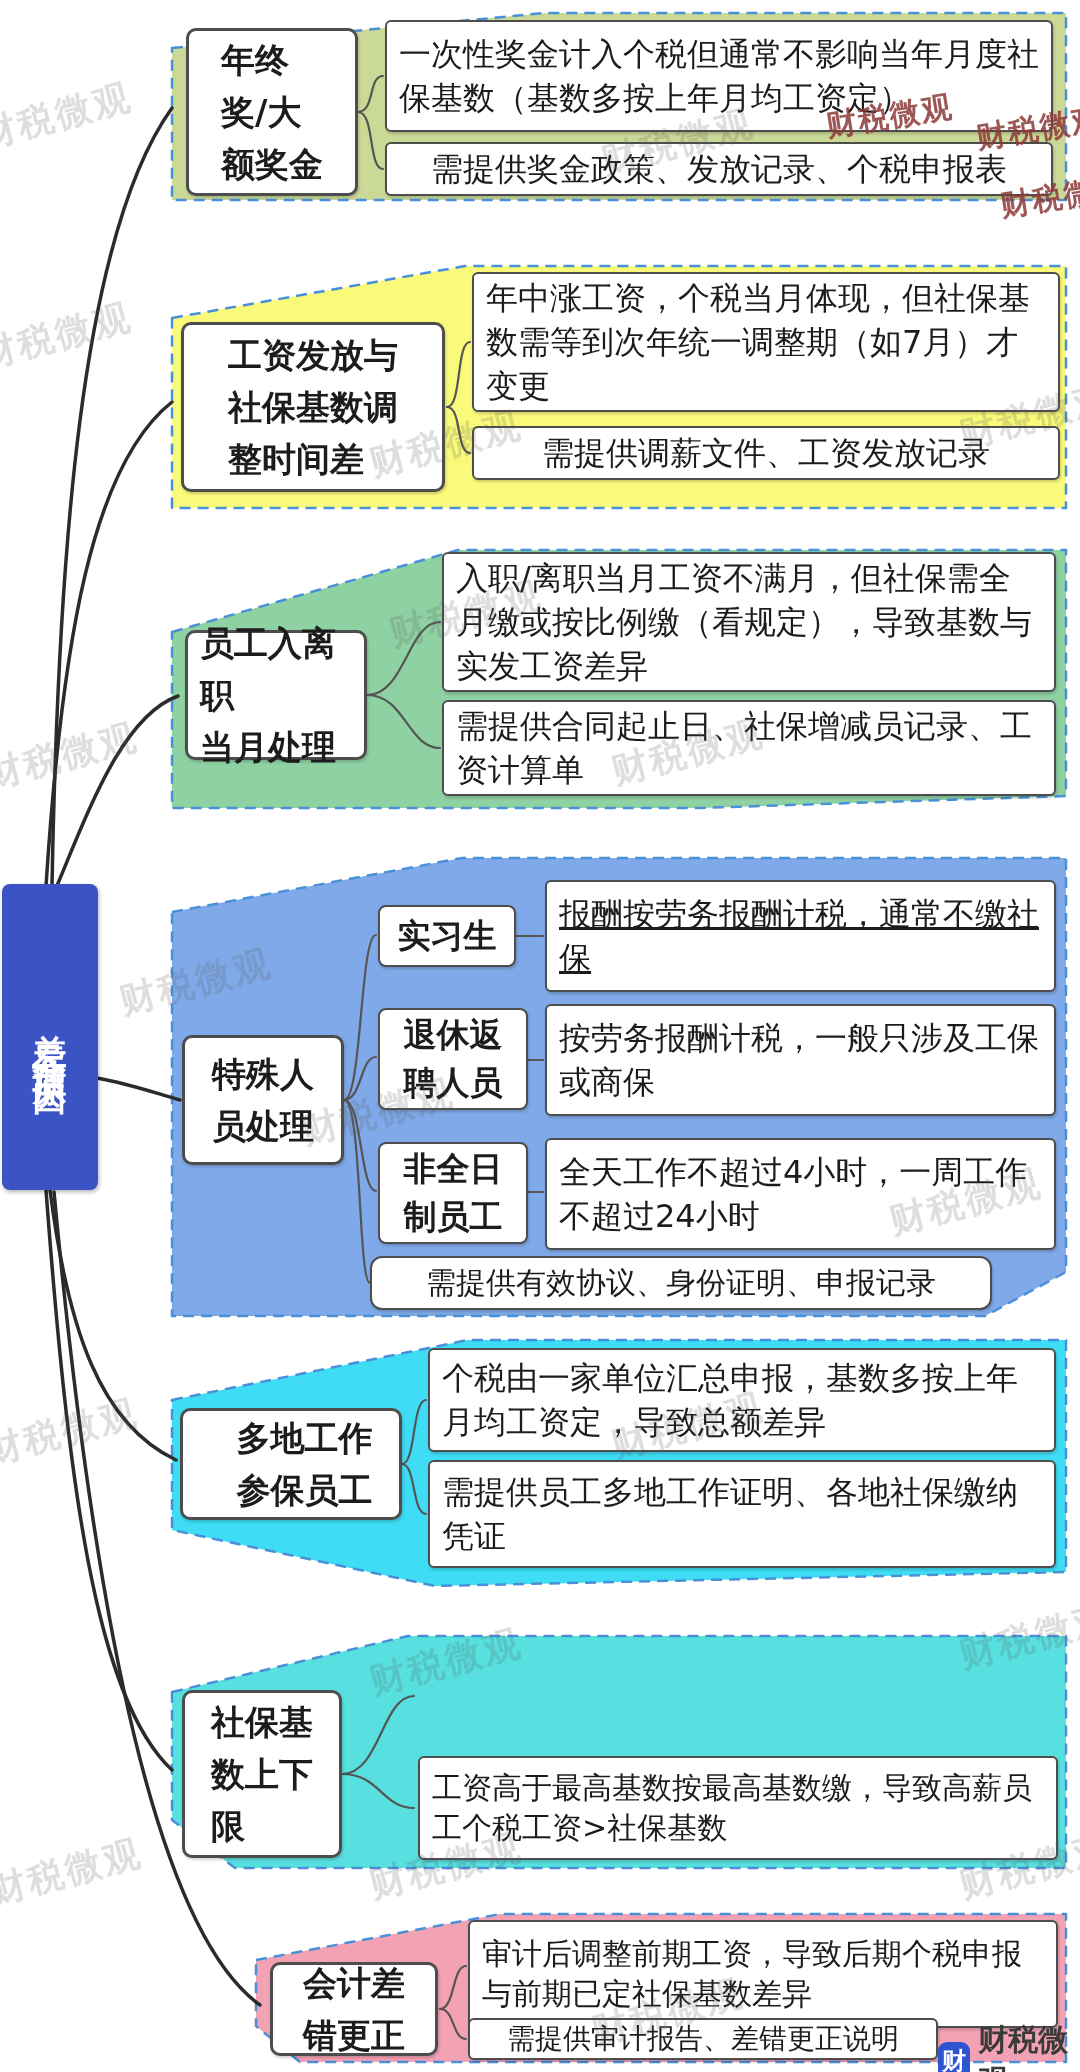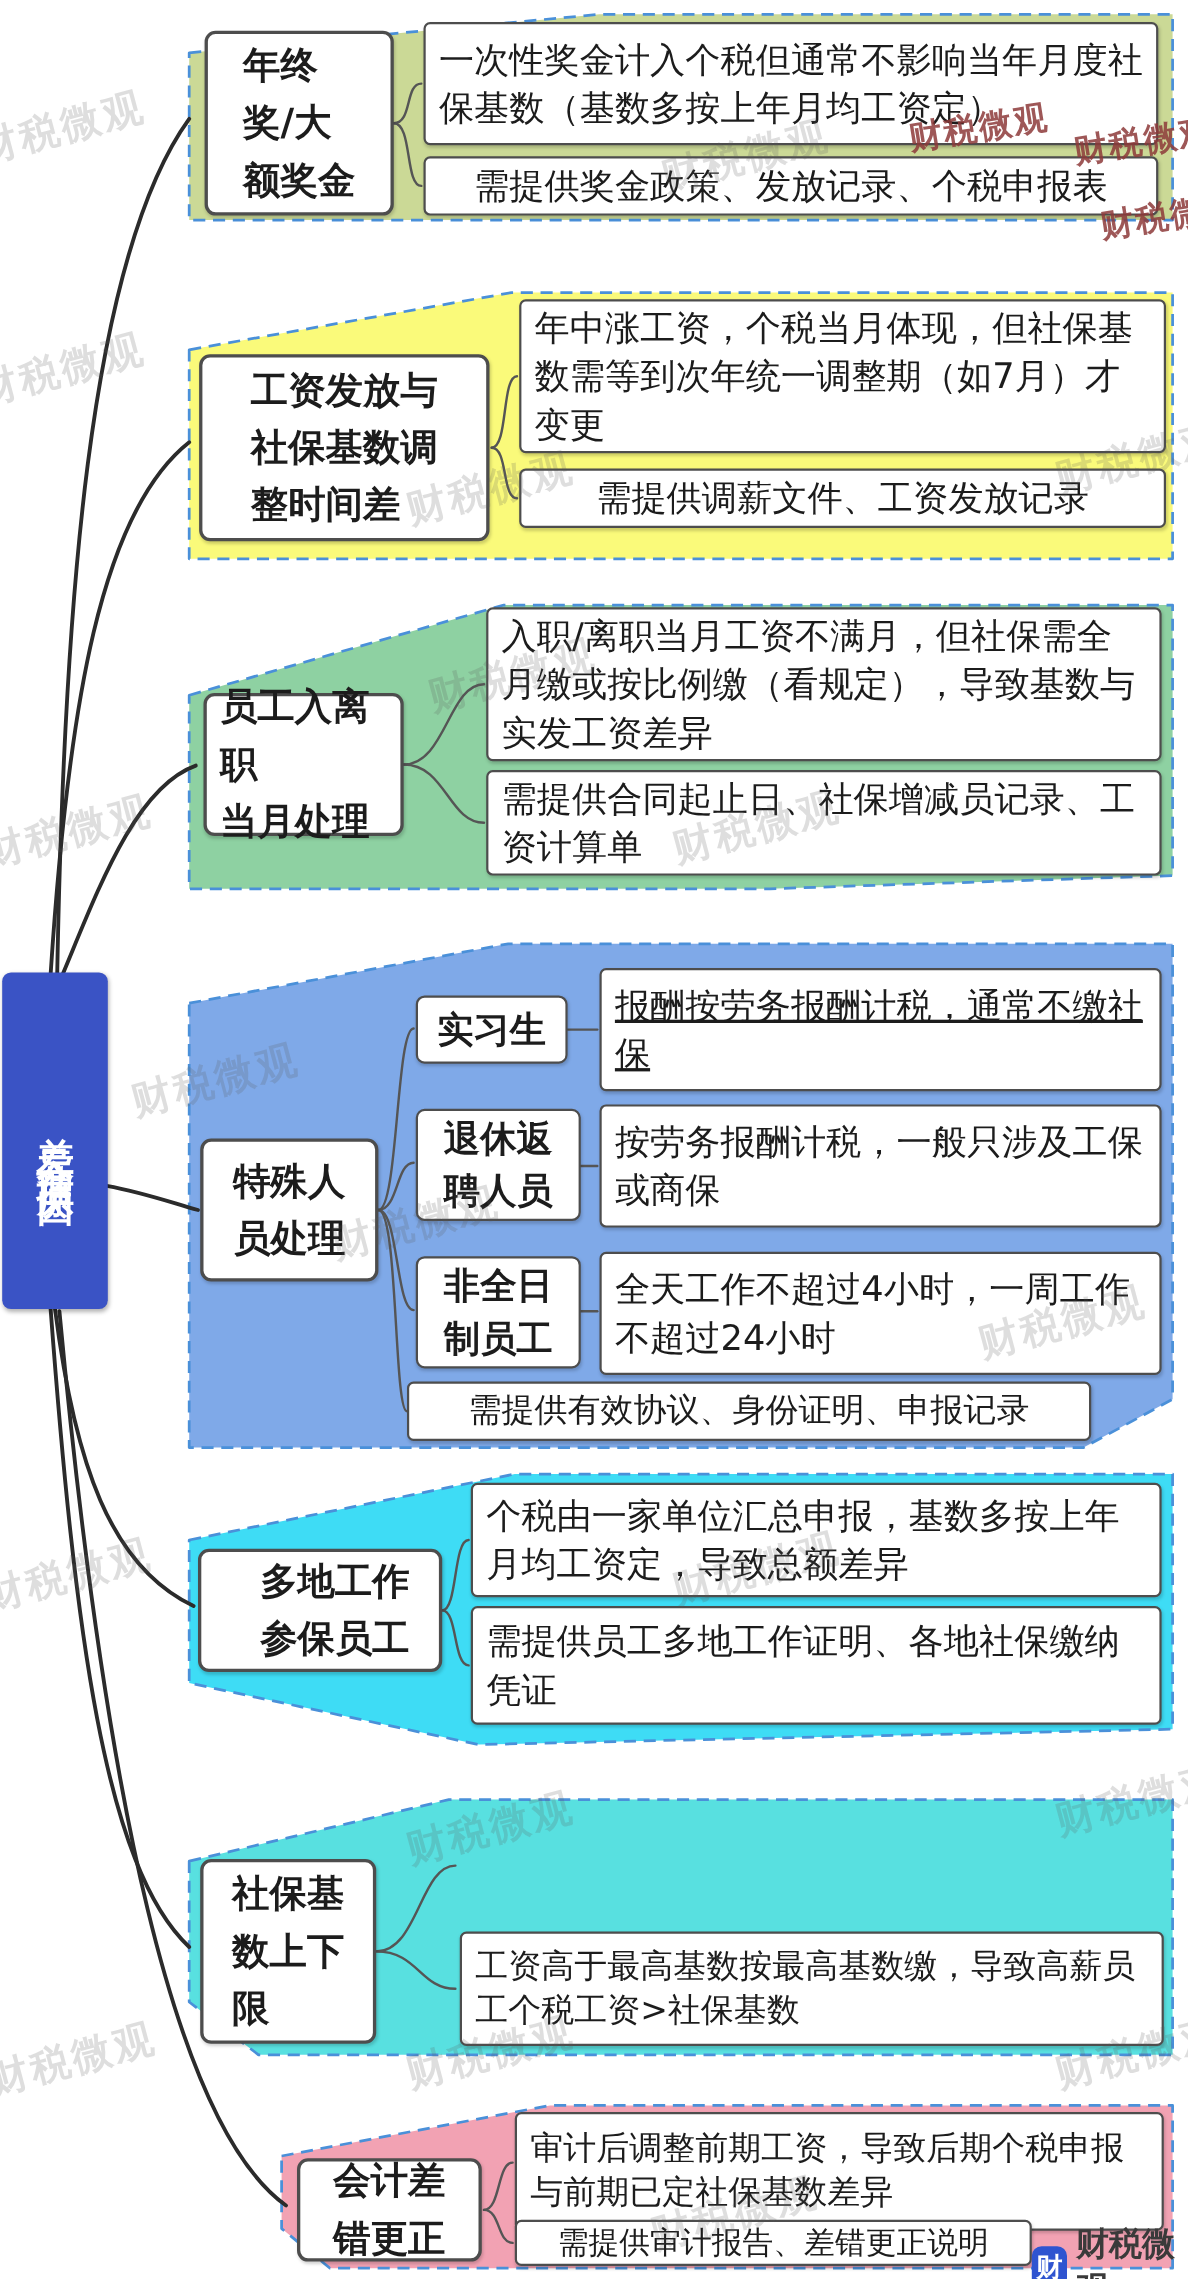--- a/index.html
+++ b/index.html
@@ -101,21 +101,21 @@
   <div class="box nodebox" style="left:182px;top:1035px;width:162px;height:130px;">特殊人
 员处理</div>
   <div class="box childbox" style="left:378px;top:905px;width:138px;height:62px;">实习生</div>
   <div class="box" style="left:545px;top:880px;width:511px;height:112px;text-decoration:underline;">报酬按劳务报酬计税，通常不缴社保</div>
   <div class="box childbox" style="left:378px;top:1008px;width:150px;height:102px;">退休返
 聘人员</div>
   <div class="box" style="left:545px;top:1004px;width:511px;height:112px;">按劳务报酬计税，一般只涉及工保或商保</div>
   <div class="box childbox" style="left:378px;top:1142px;width:150px;height:102px;">非全日
 制员工</div>
   <div class="box" style="left:545px;top:1138px;width:511px;height:112px;">全天工作不超过4小时，一周工作不超过24小时</div>
-  <div class="box small" style="left:370px;top:1256px;width:622px;height:54px;">需提供有效协议、身份证明、申报记录</div>
+  <div class="box small" style="left:370px;top:1256px;width:622px;height:54px;border-radius:12px;">需提供有效协议、身份证明、申报记录</div>
 
   <div class="box nodebox" style="left:180px;top:1408px;width:222px;height:112px;padding-left:39px;">多地工作
 参保员工</div>
   <div class="box" style="left:428px;top:1348px;width:628px;height:104px;">个税由一家单位汇总申报，基数多按上年月均工资定，导致总额差异</div>
   <div class="box" style="left:428px;top:1460px;width:628px;height:108px;">需提供员工多地工作证明、各地社保缴纳凭证</div>
 
   <div class="box nodebox" style="left:182px;top:1690px;width:160px;height:168px;">社保基
 数上下
 限</div>
   <div class="box small" style="left:418px;top:1756px;width:640px;height:104px;">工资高于最高基数按最高基数缴，导致高薪员工个税工资&gt;社保基数</div>

